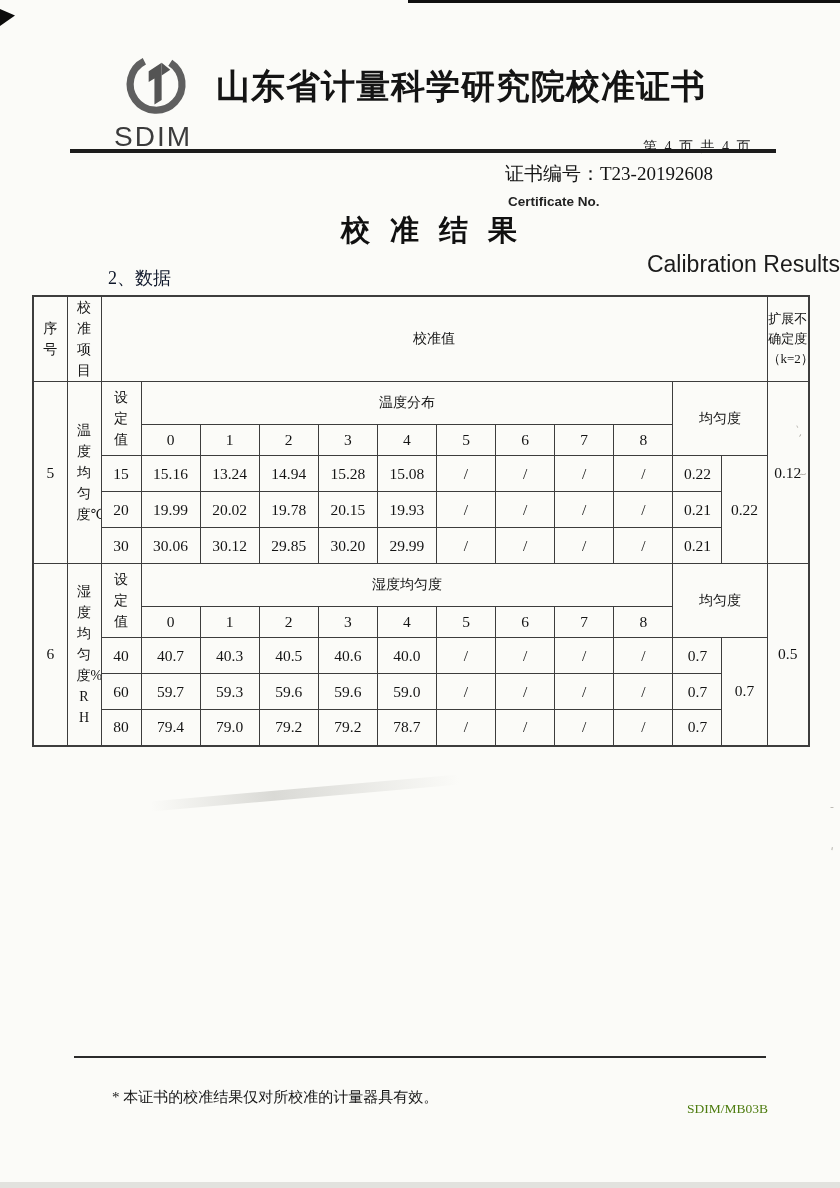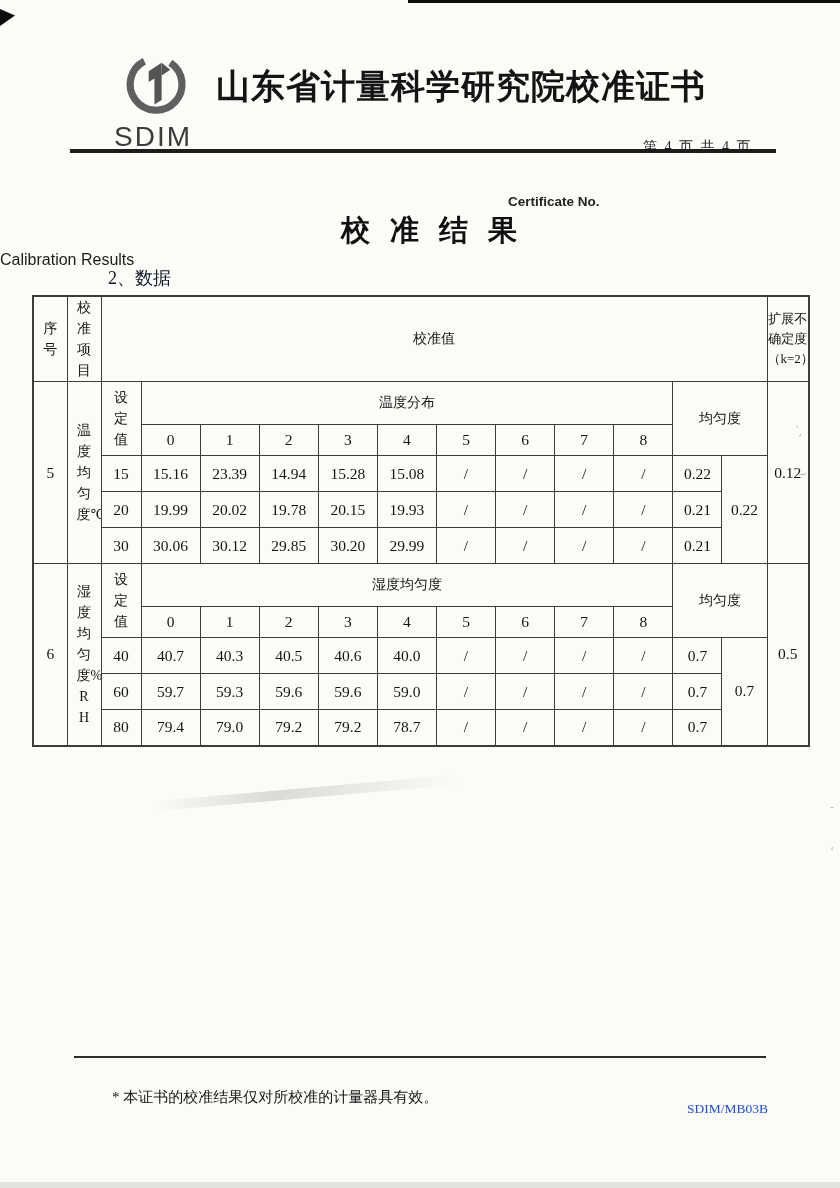--- a/index.html
+++ b/index.html
@@ -33,22 +33,22 @@
     font-family:"Liberation Sans","DejaVu Sans",sans-serif; font-weight:bold; font-size:22px; color:#1a1a1a; }
   .page-info { position:absolute; left:643px; top:126px; font-size:14px; letter-spacing:2px; color:#222;margin-top:12px; }
   .rule-double { position:absolute; left:70px; top:149px; width:706px; height:3px;
     border-top:3px solid #1c1c1c; border-bottom:1px solid #1c1c1c; }
   .cert-line { position:absolute; left:505px; top:161px; font-size:19px; color:#131313; }
   .cert-sub { position:absolute; left:508px; top:194px; font-family:"Liberation Sans","DejaVu Sans",sans-serif;
     font-size:13.5px; color:#232323;font-weight:bold; }
   .results-cn { position:absolute; left:0; top:211px; width:840px; text-align:center;
     font-family:"Liberation Sans","DejaVu Sans",sans-serif; font-weight:bold; font-size:29px;
     letter-spacing:6px; color:#101010;padding-left:24px; }
-  .results-en { position:absolute; left:0; top:251px; width:840px; text-align:left;
-    font-family:"Liberation Sans","DejaVu Sans",sans-serif; font-size:16px; color:#1b1b1b; }
+  .results-en { position:absolute; left:0; top:251px; width:840px; text-align:right;
+    font-family:"Liberation Sans","DejaVu Sans",sans-serif; font-size:23px; color:#1b1b1b; }
   .section-label { position:absolute; left:108px; top:266px; font-size:18px; color:#0f172a; }
   
   .tbl-wrap { position:absolute; left:32px; top:295px; width:778px; }
   table { border-collapse:collapse; table-layout:fixed; width:778px; }
   td { border:1px solid #3d3d3d; text-align:center; vertical-align:middle; padding:0;
     font-size:15.5px; color:#141414; overflow:hidden; }
   table { border:2px solid #3d3d3d; }
   .hd { font-size:14px; }
   .vspan { display:inline-block; width:1.08em; word-break:break-all; line-height:1.5; font-size:14px; }
   .num { font-size:15.5px; }
@@ -58,21 +58,21 @@
   tr.r-nums { height:31px; }
   tr.r-data { height:36px; }
   
   .below-blank { position:absolute; left:32px; top:731px; width:700px; text-align:center;
     font-size:18px; letter-spacing:4px; color:#1a1a1a; }
   .foot-rule { position:absolute; left:74px; top:1056px; width:692px; height:0;
     border-top:2px solid #2b2b2b; }
   .note { position:absolute; left:112px; font-size:15px; color:#161616; }
   .note-1 { top:1066px; }
   .note-2 { top:1088px; }
-  .form-code { position:absolute; left:687px; top:1101px; font-size:13.5px; color:#1d4ed8; }
+  .form-code { position:absolute; left:687px; top:1101px; font-size:13.5px; color:#4d7c0f; }
 </style>
 </head>
 <body>
 
 <div class="page">
 
   <div class="art-topbar"></div>
   <div class="art-topleft"></div>
   <div class="art-bottom"></div>
   <div class="art-crease"></div>
@@ -87,20 +87,23 @@
       <path d="M44 22 L62 10 L62 62 L52 68 L52 32 L44 37 Z" fill="#545454"></path>
       <path d="M62 10 L74 20 L62 28 Z" fill="#545454"></path>
     </svg>
     <div class="logo-text">SDIM</div>
   </div>
 
   <div class="title-cn">山东省计量科学研究院校准证书</div>
   <div class="page-info">第 4 页 共 4 页</div>
   <div class="rule-double"></div>
 
+  <div class="cert-line">
+    <span>证书编号：</span><span>T23-20192608</span>
+  </div>
   <div class="cert-sub">Certificate No.</div>
 
   <div class="results-cn">校 准 结 果</div>
   <div class="results-en">Calibration Results</div>
   <div class="section-label">2、数据</div>
 
   <div class="tbl-wrap">
     <table>
       <colgroup>
         <col style="width:34px">
@@ -147,21 +150,21 @@
         <td class="num">3</td>
         <td class="num">4</td>
         <td class="num">5</td>
         <td class="num">6</td>
         <td class="num">7</td>
         <td class="num">8</td>
       </tr>
       <tr class="r-data">
         <td>15</td>
         <td>15.16</td>
-        <td>23.39</td>
+        <td>13.24</td>
         <td>14.94</td>
         <td>15.28</td>
         <td>15.08</td>
         <td>/</td>
         <td>/</td>
         <td>/</td>
         <td>/</td>
         <td>0.22</td>
         <td rowspan="3">0.22</td>
       </tr>

